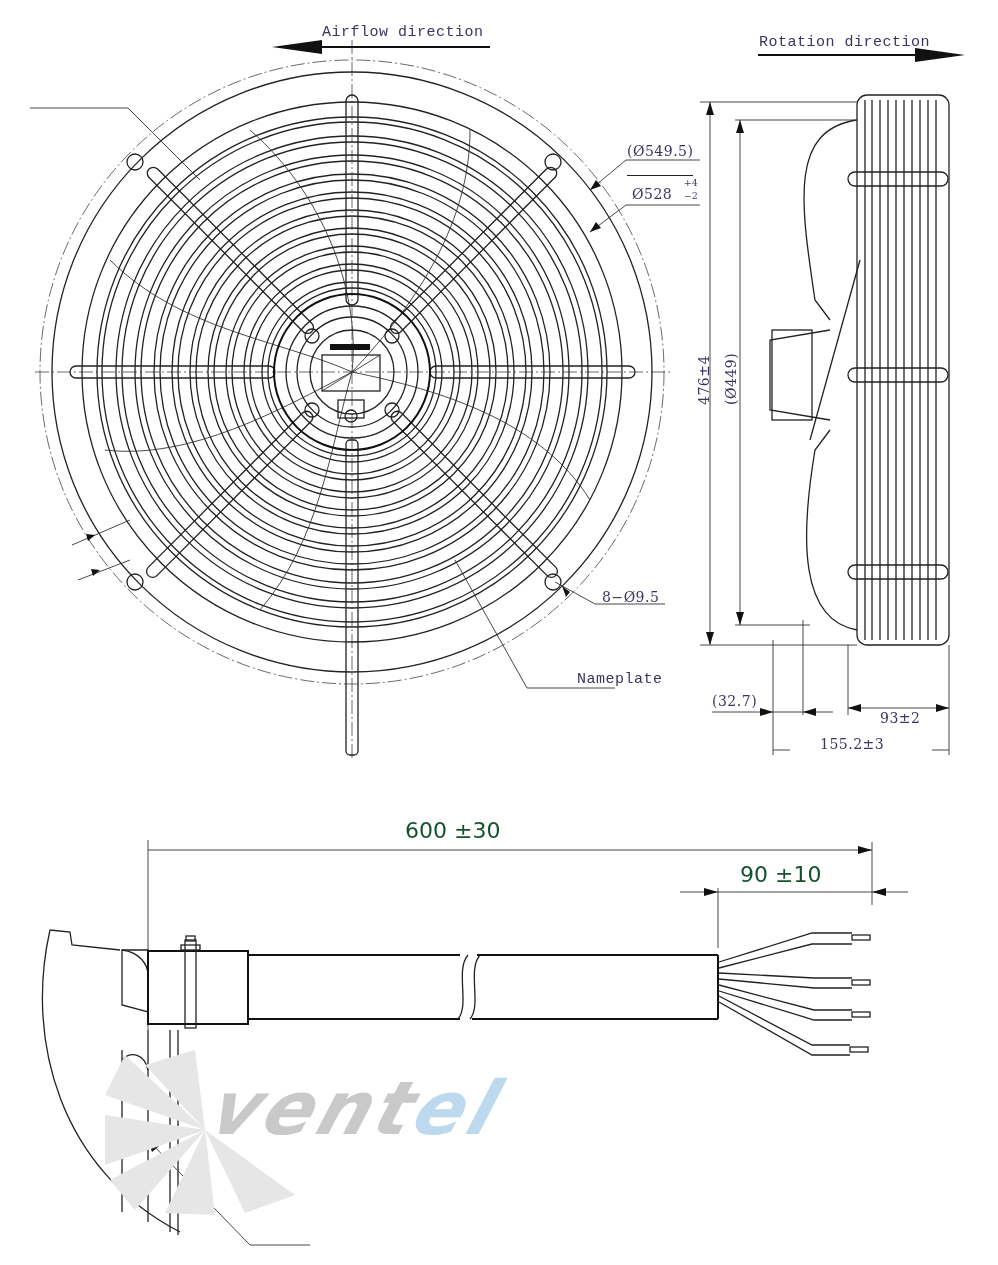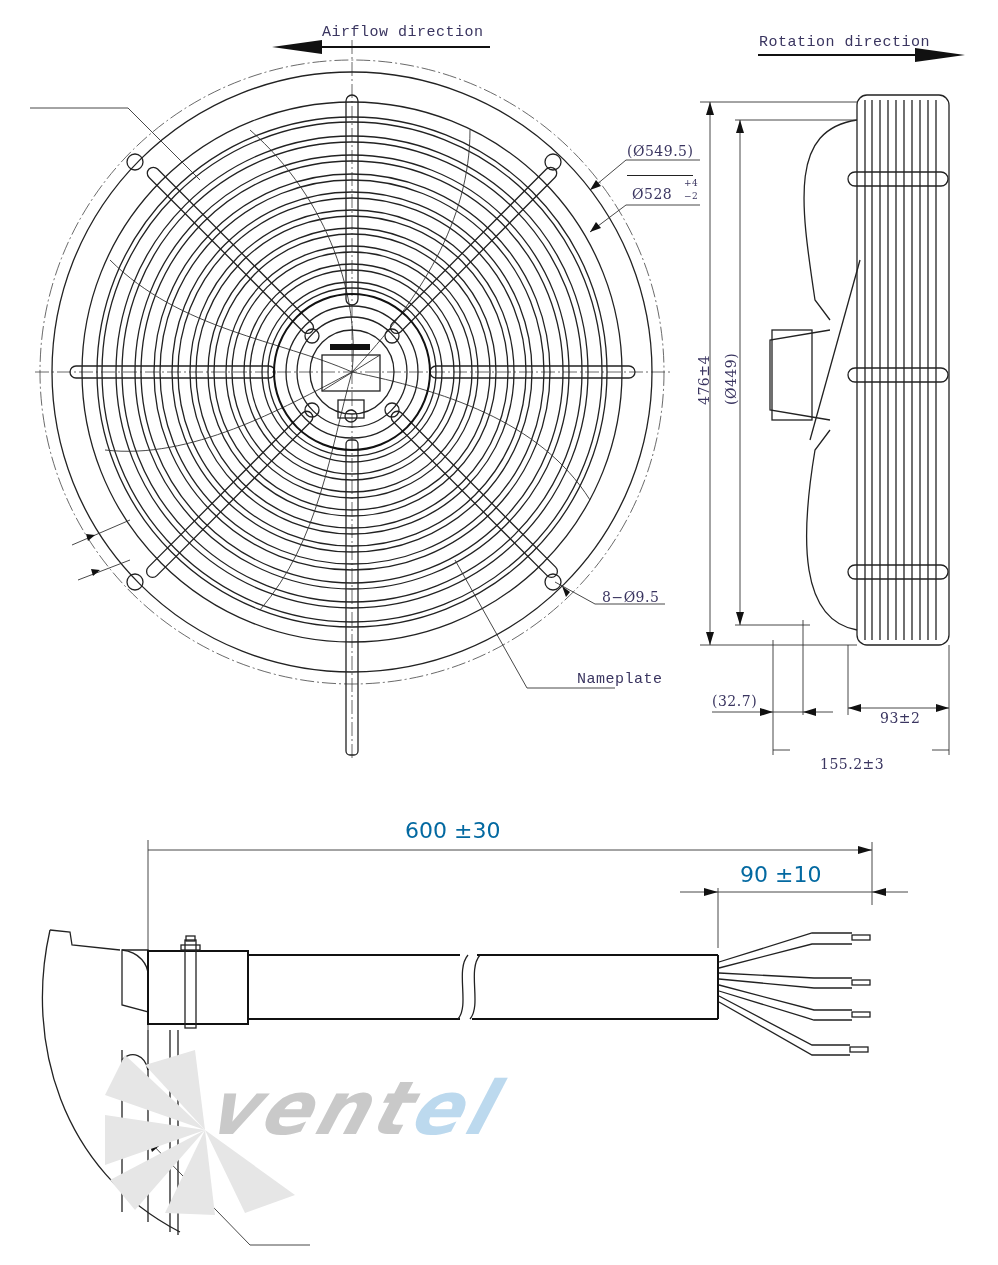--- a/index.html
+++ b/index.html
@@ -5,21 +5,21 @@
   html, body { margin:0; padding:0; background:#ffffff; }
   body { width:998px; height:1265px; position:relative; overflow:hidden; }
   #drawing { position:absolute; left:0; top:0; width:998px; height:1265px; }
   .ln { stroke:#222; fill:none; stroke-width:1.3; }
   .thin { stroke:#333; fill:none; stroke-width:0.9; }
   .thick { stroke:#111; fill:none; stroke-width:2; }
   .center { stroke:#444; fill:none; stroke-width:0.8; stroke-dasharray:14 3 2 3; }
   .blk { fill:#111; stroke:none; }
   .lbl { position:absolute; font-family:"DejaVu Serif", serif; font-size:14px; color:#3a3560; white-space:nowrap; letter-spacing:0.5px; }
   .lbl.mono { font-family:"Liberation Mono", monospace; font-size:15px; }
-  .lbl.sans { font-family:"DejaVu Sans", sans-serif; font-size:22px; color:#0369a1; letter-spacing:0; }
+  .lbl.sans { font-family:"DejaVu Sans", sans-serif; font-size:22px; color:#14532d; letter-spacing:0; }
   .sup { font-size:9px; position:absolute; line-height:9px; }
   .vert { transform-origin:left top; transform:rotate(-90deg); }
   .ul { border-bottom:1.3px solid #222; padding-bottom:16px; }
   #watermark { position:absolute; left:105px; top:1045px; width:460px; height:170px; pointer-events:none; }
   .wm-text { position:absolute; left:110px; top:20px; font-family:"DejaVu Sans", sans-serif; font-weight:bold; font-style:italic; font-size:74px; letter-spacing:4px; transform:skewX(-18deg); }
   .wm-gray { color:#c9c9c9; }
   .wm-blue { color:#bcd9ee; }
 </style>
 </head>
 <body>
@@ -264,16 +264,16 @@
   <span class="sup" style="left:52px;top:-7px;">+4</span>
   <span class="sup" style="left:52px;top:6px;">−2</span>
 </div>
 <div class="lbl" style="left:602px;top:589px;">8−Ø9.5</div>
 <div class="lbl mono" style="left:533px;top:671px;margin-left:44px;">Nameplate</div>
 
 <div class="lbl vert" style="left:696px;top:405px;">476±4</div>
 <div class="lbl vert" style="left:723px;top:405px;">(Ø449)</div>
 <div class="lbl" style="left:712px;top:693px;">(32.7)</div>
 <div class="lbl" style="left:880px;top:690px;margin-top:20px;">93±2</div>
-<div class="lbl" style="left:820px;top:736px;margin-top:20px;">155.2±3</div>
+<div class="lbl" style="left:820px;top:736px;">155.2±3</div>
 
 <div class="lbl sans" style="left:405px;top:818px;">600 ±30</div>
 <div class="lbl sans" style="left:740px;top:862px;text-align:right;">90 ±10</div>
 
 </body></html>

